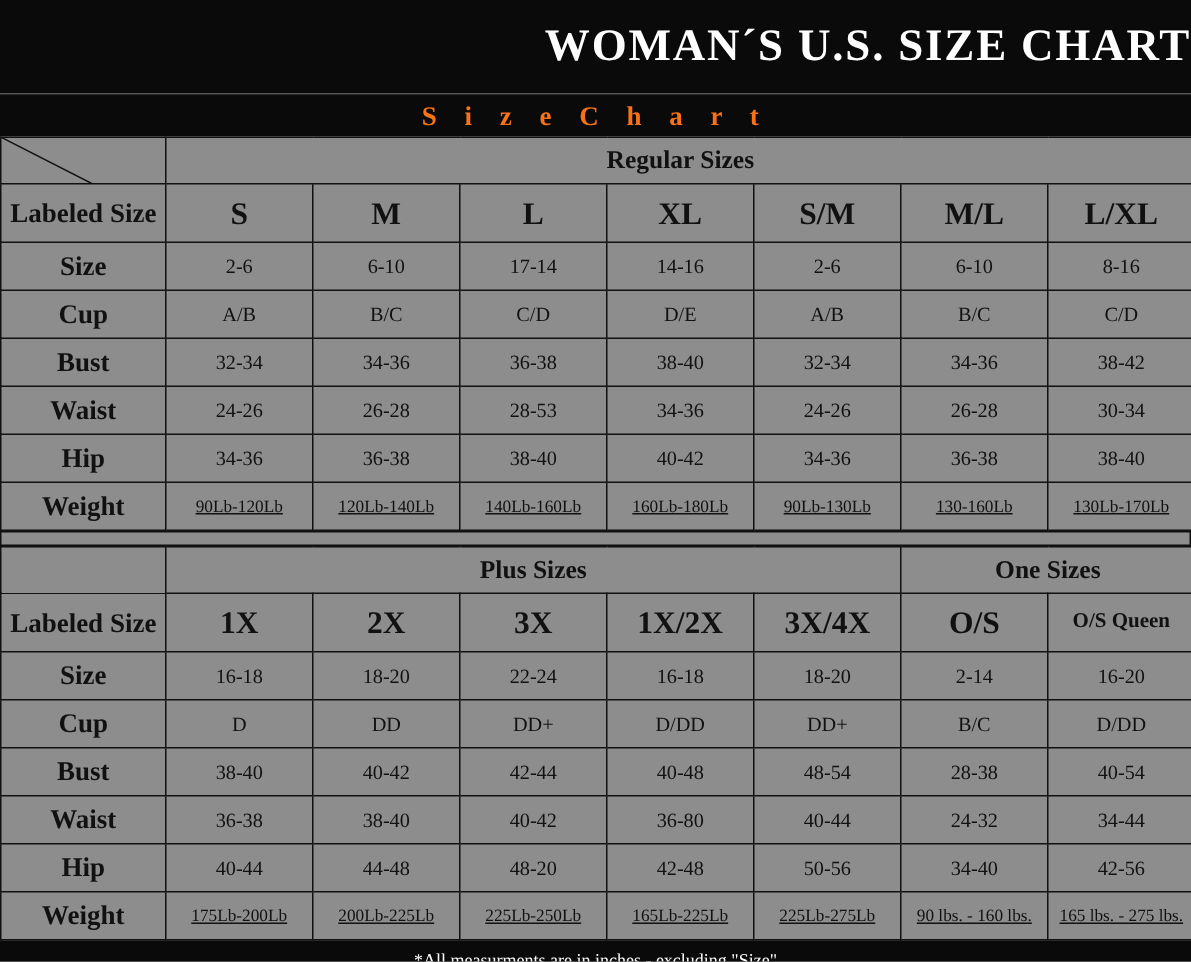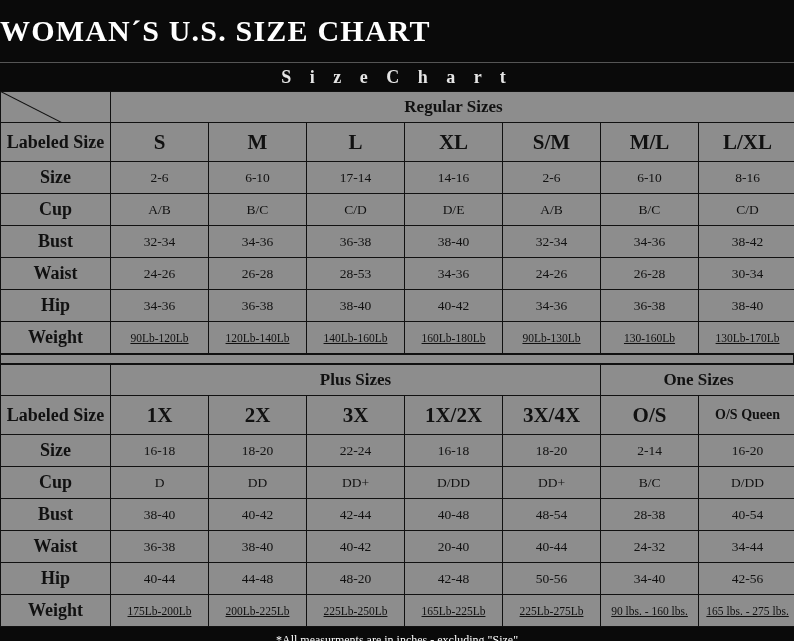--- a/index.html
+++ b/index.html
@@ -17,32 +17,32 @@
     position: relative;
     width: 794px;
     height: 641px;
     background: #8d8d8d;
     box-sizing: border-box;
   }
   
   .title-band {
     background: #0a0a0a;
     color: #ffffff;
-    text-align: left;
+    text-align: right;
     height: 62px;
     line-height: 62px;
     font-size: 30px;
     letter-spacing: 1.2px;
     font-weight: bold;
     font-family: "Liberation Serif", serif;
     border-bottom: 1px solid #555;
   }
   .subtitle-band {
     background: #0a0a0a;
-    color: #e5e5e5;
+    color: #f97316;
     text-align: center;
     height: 28px;
     line-height: 28px;
     font-size: 18px;
     font-weight: bold;
     letter-spacing: 7px;
     font-family: "Liberation Serif", serif;
   }
   
   table.chart {
@@ -280,21 +280,21 @@
         <td class="cell">40-48</td>
         <td class="cell">48-54</td>
         <td class="cell">28-38</td>
         <td class="cell">40-54</td>
       </tr>
       <tr>
         <td class="row-label">Waist</td>
         <td class="cell">36-38</td>
         <td class="cell">38-40</td>
         <td class="cell">40-42</td>
-        <td class="cell">20-40</td>
+        <td class="cell">36-80</td>
         <td class="cell">40-44</td>
         <td class="cell">24-32</td>
         <td class="cell">34-44</td>
       </tr>
       <tr>
         <td class="row-label">Hip</td>
         <td class="cell">40-44</td>
         <td class="cell">44-48</td>
         <td class="cell">48-20</td>
         <td class="cell">42-48</td>

